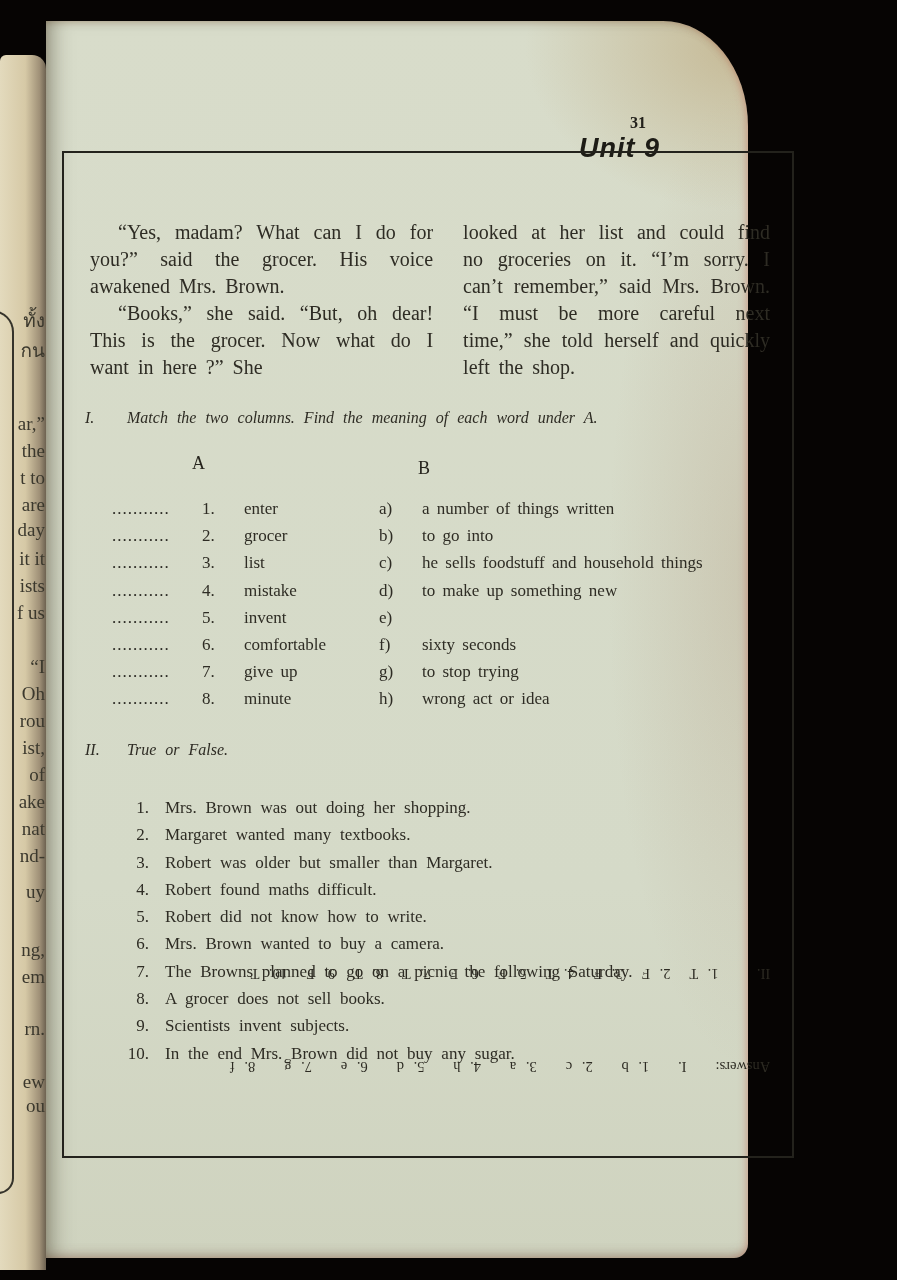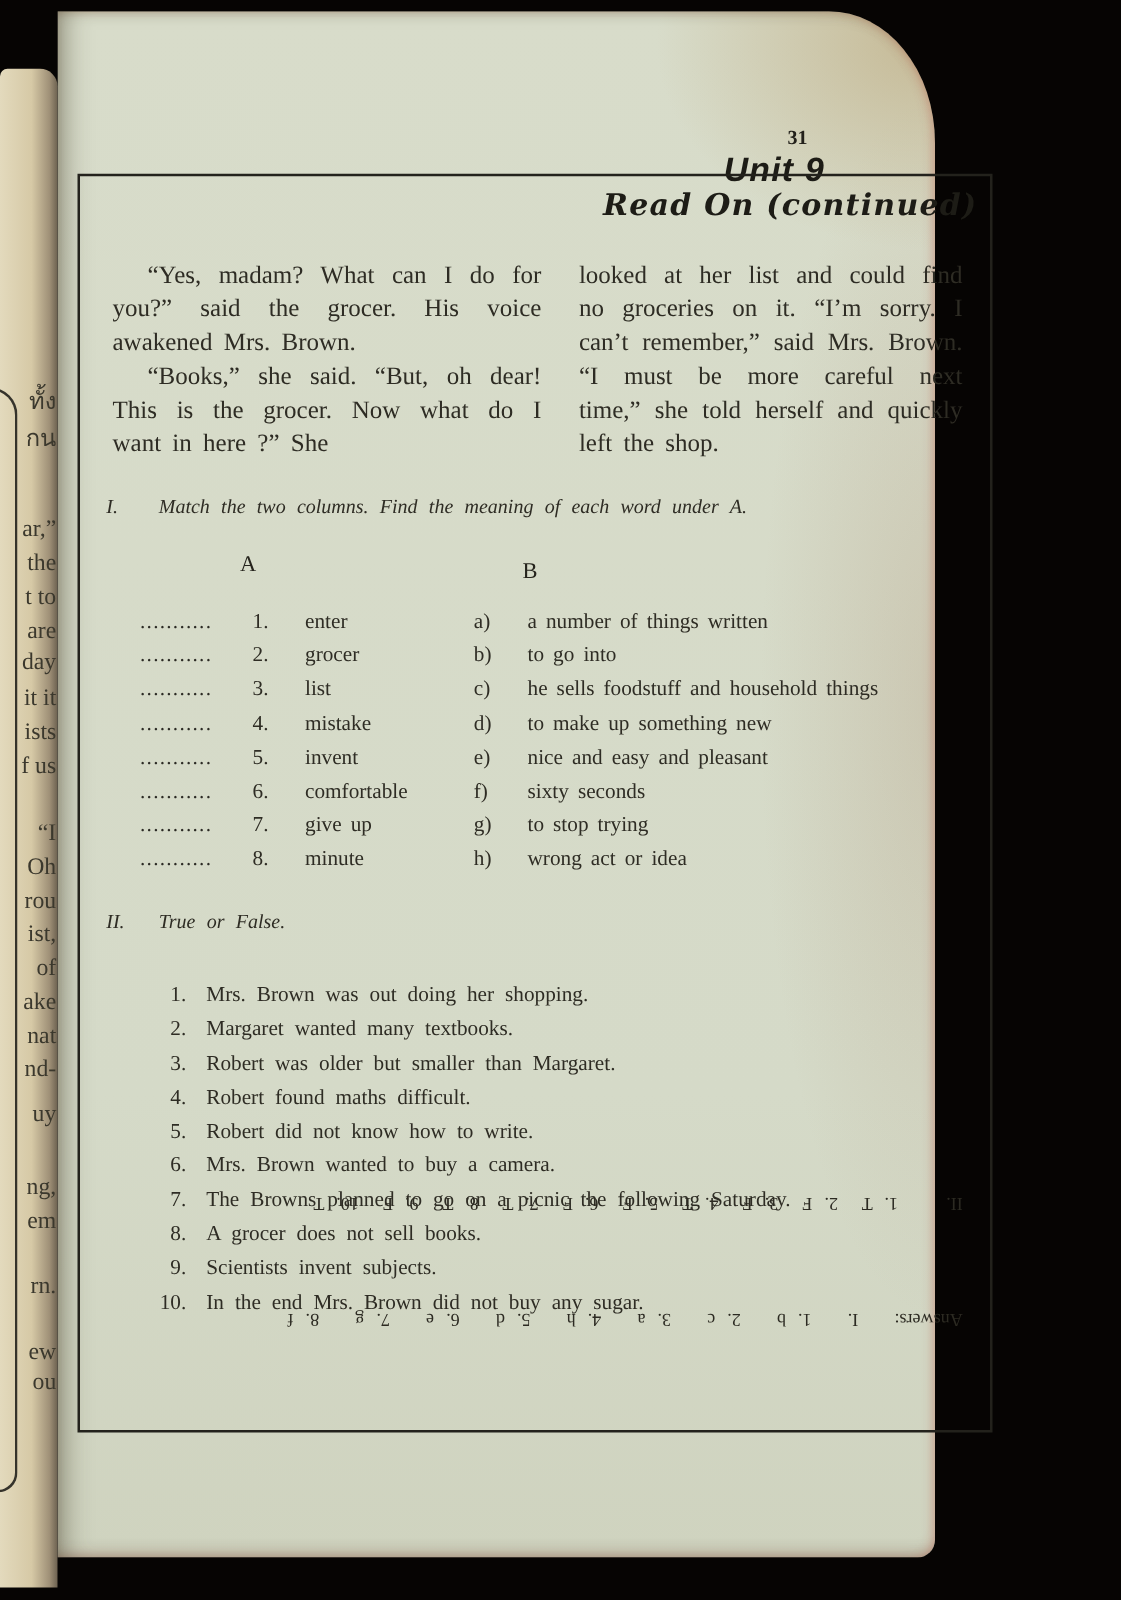--- a/index.html
+++ b/index.html
@@ -9,21 +9,21 @@
   
   .prev-page{position:absolute;left:0;top:55px;width:46px;height:1215px;
     background:linear-gradient(90deg,#e3dabd 0%,#d6c9a6 55%,#9f9077 86%,#6d6251 100%);
     border-top-right-radius:14px;border-top-left-radius:6px;overflow:hidden;}
   .prev-frame{position:absolute;top:255px;left:-28px;width:40px;height:880px;
     border:2px solid #35332b;border-left:none;
     border-top-right-radius:22px;border-bottom-right-radius:16px;}
   .prev-frag{position:absolute;right:1px;white-space:nowrap;font-size:19px;color:#3b382d;}
 
   
-  .page{position:absolute;left:46px;top:9px;width:702px;height:1237px;
+  .page{position:absolute;left:46px;top:21px;width:702px;height:1237px;
     background:
       radial-gradient(ellipse 300px 230px at 99% 2%, rgba(186,163,116,.6), rgba(186,163,116,0) 72%),
       radial-gradient(ellipse 200px 700px at 100% 45%, rgba(170,140,110,.25), rgba(170,140,110,0) 70%),
       linear-gradient(180deg,#d8dcca 0%,#d5dac8 70%,#cfd3bf 100%);
     border-top-right-radius:85px 105px;border-bottom-right-radius:14px;
     box-shadow:inset 16px 0 22px -12px rgba(55,48,28,.5),
                inset -5px 0 9px -4px rgba(205,110,95,.45),
                inset 0 -9px 14px -9px rgba(120,60,45,.45),
                inset 0 6px 10px -7px rgba(120,100,60,.5);}
 
@@ -97,21 +97,20 @@
     <span class="prev-frag" style="top:1040px">ou</span>
   </div>
 
   <div class="page">
 
     <div class="page-number">31</div>
     <div class="unit-heading">Unit 9</div>
 
     <div class="frame">
 
-      <div class="read-on">Read On (continued)</div>
 
       <div class="passage">
         <div class="col-left">
           <p class="indent">“Yes, madam? What can I do for you?” said the grocer. His voice awakened Mrs. Brown.</p>
           <p class="indent">“Books,” she said. “But, oh dear! This is the grocer. Now what do I want in here ?” She</p>
         </div>
         <div class="col-right">
           <p>looked at her list and could find no groceries on it. “I’m sorry. I can’t remember,” said Mrs. Brown. “I must be more careful next time,” she told herself and quickly left the shop.</p>
         </div>
       </div>
@@ -152,21 +151,20 @@
             <span>4.</span>
             <span>mistake</span>
             <span>d)</span>
             <span>to make up something new</span>
         </div>
         <div class="m-row">
           <span class="m-leader">...........</span>
             <span>5.</span>
             <span>invent</span>
             <span>e)</span>
-            <span>nice and easy and pleasant</span>
         </div>
         <div class="m-row">
           <span class="m-leader">...........</span>
             <span>6.</span>
             <span>comfortable</span>
             <span>f)</span>
             <span>sixty seconds</span>
         </div>
         <div class="m-row">
           <span class="m-leader">...........</span>

